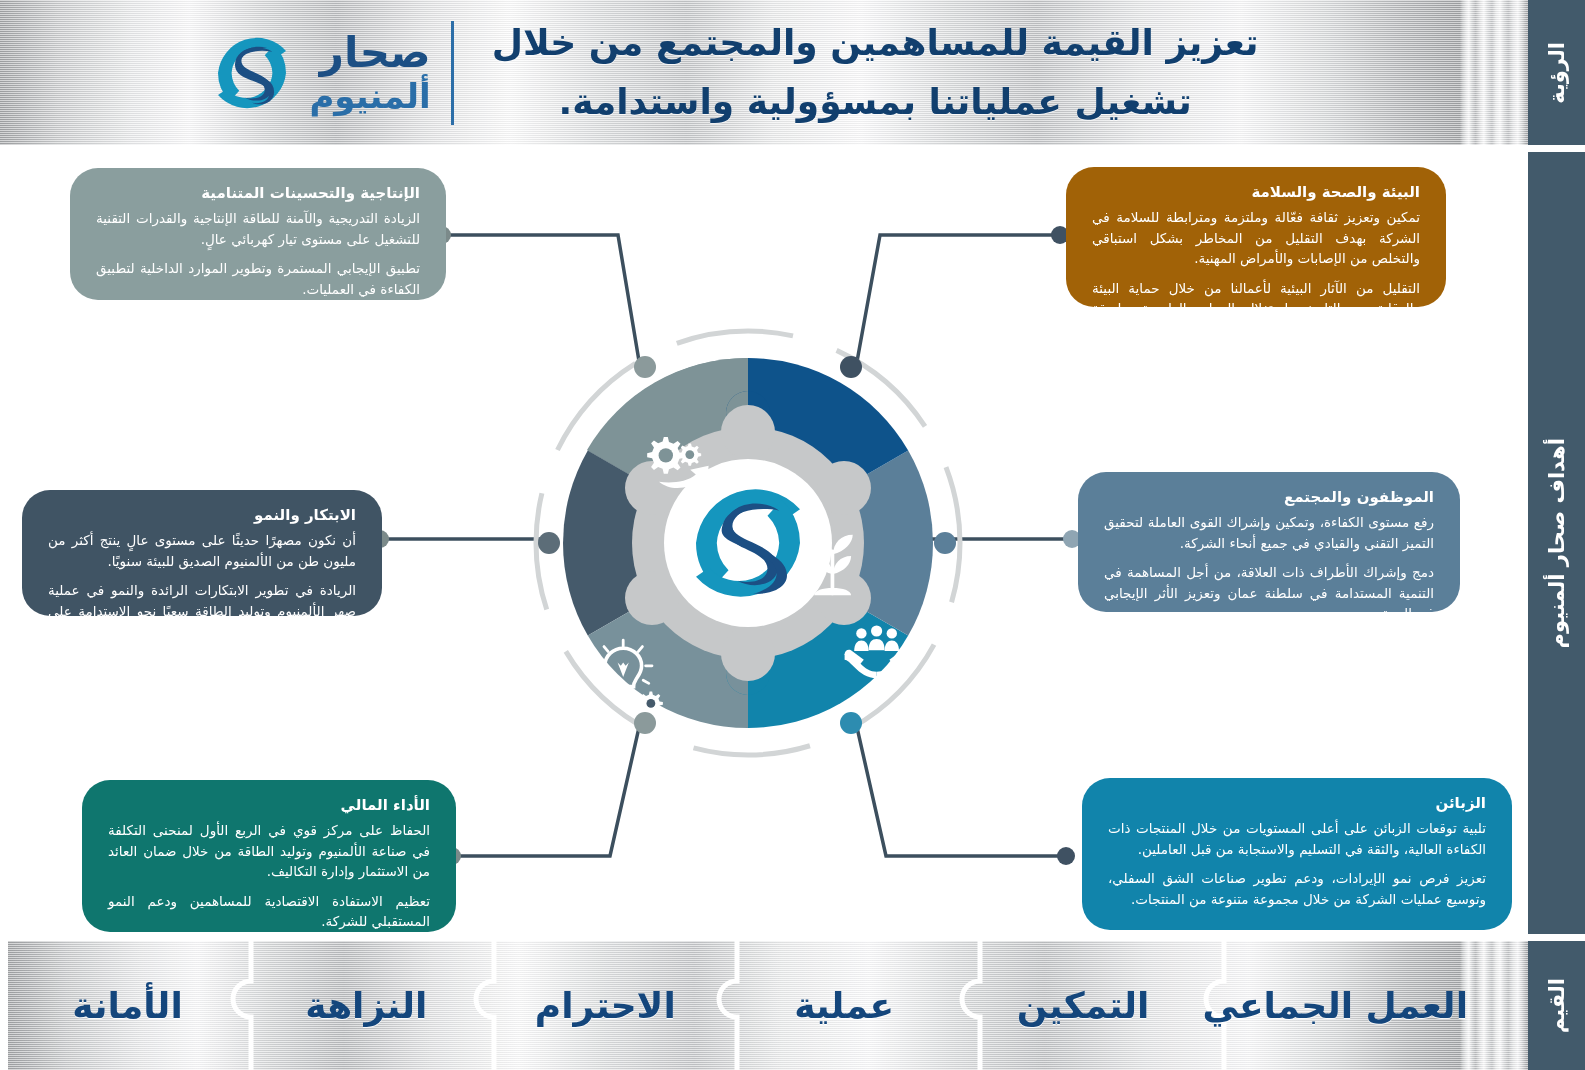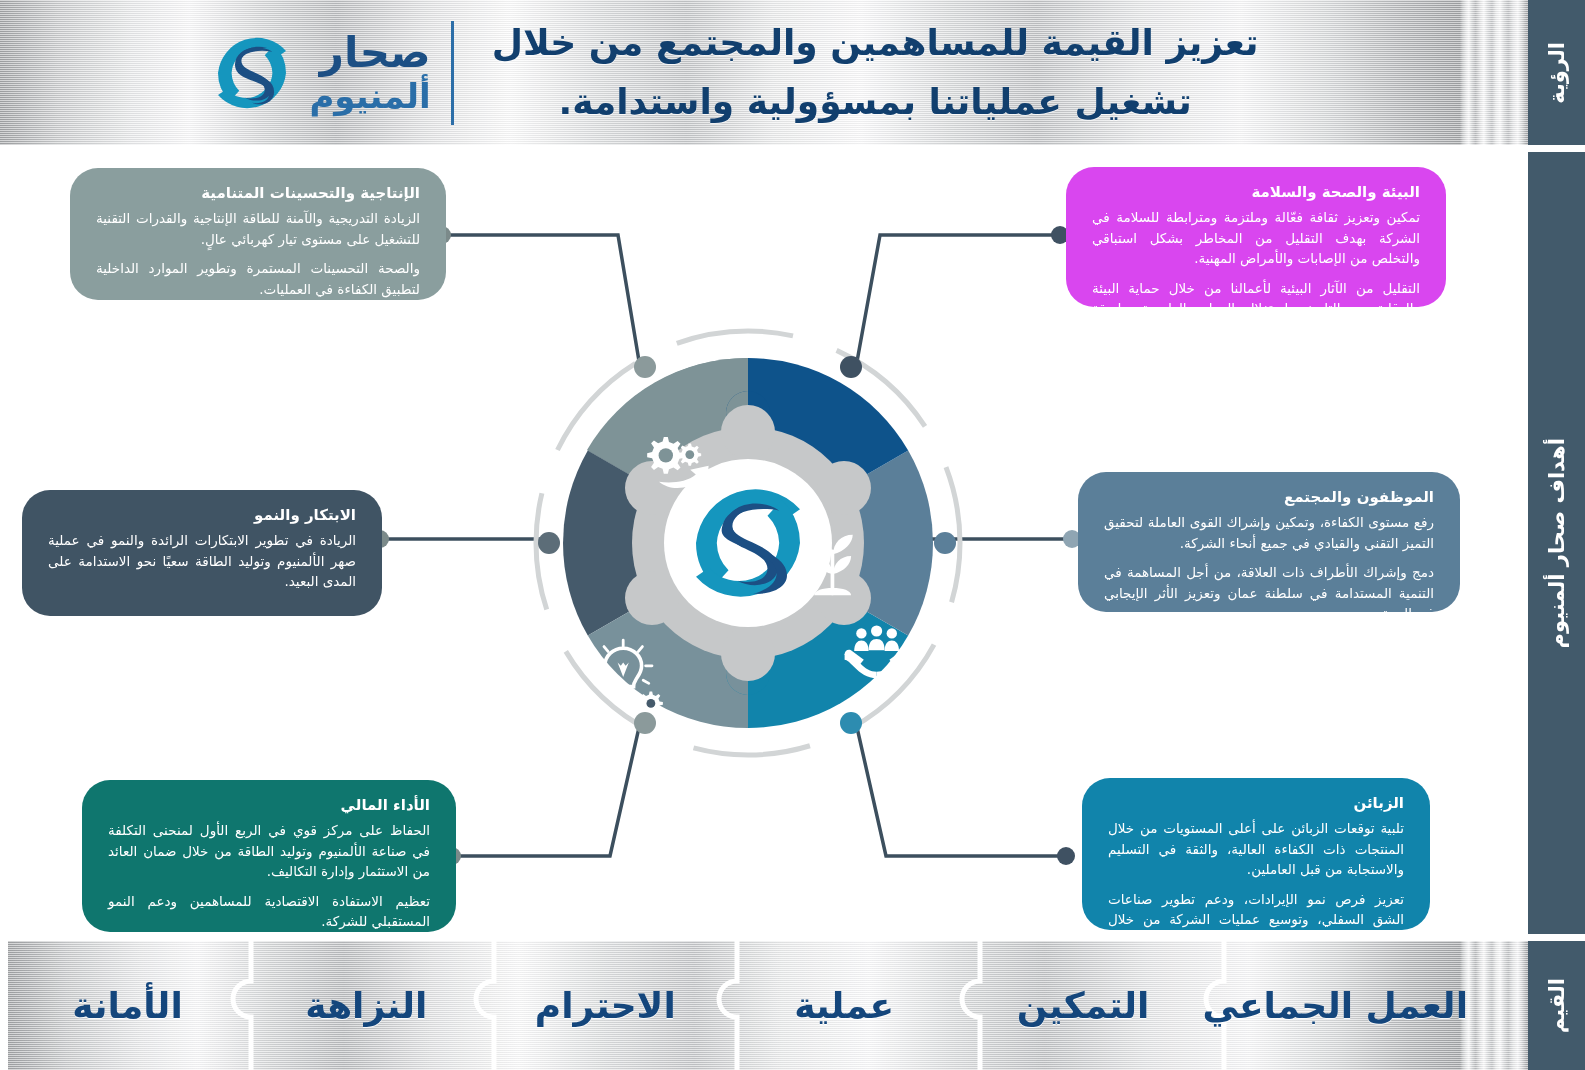--- a/index.html
+++ b/index.html
@@ -157,23 +157,23 @@
   .card p {
     font-size: 13.5px; line-height: 1.52;
     margin-bottom: 9px;
     letter-spacing: -0.1px;
   }
   .card p:last-child { margin-bottom: 0; }
 
   #card-productivity { left: 70px;   top:  23px;  width: 376px; height: 132px; background: #8a9e9e; }
   #card-innovation   { left: 22px;   top: 345px;  width: 360px; height: 126px; background: #405464; }
   #card-financial    { left: 82px;   top: 635px;  width: 374px; height: 152px; background: #0f766e; }
-  #card-ehs          { left: 1066px; top:  22px;  width: 380px; height: 140px; background: #d946ef; }
+  #card-ehs          { left: 1066px; top:  22px;  width: 380px; height: 140px; background: #a16207; }
   #card-people       { left: 1078px; top: 327px;  width: 382px; height: 140px; background: #5b7f99; }
-  #card-customers    { left: 1082px; top: 633px;  width: 348px; height: 152px; background: #1184ab; }
+  #card-customers    { left: 1082px; top: 633px;  width: 430px; height: 152px; background: #1184ab; }
 </style>
 </head>
 <body>
 
 <div id="page">
 
   <div id="header" class="metal">
     <div id="header-inner">
       <div id="vision-text">تعزيز القيمة للمساهمين والمجتمع من خلال
 تشغيل عملياتنا بمسؤولية واستدامة.</div>
@@ -370,25 +370,26 @@
         <circle cx="851" cy="578" r="11" fill="#2d8cb0"></circle>
         <circle cx="645" cy="578" r="11" fill="#8b9a9b"></circle>
         <circle cx="549" cy="398" r="11" fill="#5c6d78"></circle>
         <circle cx="945" cy="398" r="11" fill="#5b7f99"></circle>
       </g>
     </svg>
 
     <div class="card" id="card-productivity">
       <h3>الإنتاجية والتحسينات المتنامية</h3>
       <p>الزيادة التدريجية والآمنة للطاقة الإنتاجية والقدرات التقنية للتشغيل على مستوى تيار كهربائي عالٍ.</p>
-      <p>والصحة التحسينات المستمرة وتطوير الموارد الداخلية لتطبيق الكفاءة في العمليات.</p>
+      <p>تطبيق الإيجابي المستمرة وتطوير الموارد الداخلية لتطبيق الكفاءة في العمليات.</p>
     </div>
 
     <div class="card" id="card-innovation">
       <h3>الابتكار والنمو</h3>
+      <p>أن نكون مصهرًا حديثًا على مستوى عالٍ ينتج أكثر من مليون طن من الألمنيوم الصديق للبيئة سنويًا.</p>
       <p>الريادة في تطوير الابتكارات الرائدة والنمو في عملية صهر الألمنيوم وتوليد الطاقة سعيًا نحو الاستدامة على المدى البعيد.</p>
     </div>
 
     <div class="card" id="card-financial">
       <h3>الأداء المالي</h3>
       <p>الحفاظ على مركز قوي في الربع الأول لمنحنى التكلفة في صناعة الألمنيوم وتوليد الطاقة من خلال ضمان العائد من الاستثمار وإدارة التكاليف.</p>
       <p>تعظيم الاستفادة الاقتصادية للمساهمين ودعم النمو المستقبلي للشركة.</p>
       <p>كفاءة الموارد، والتخلص من المخلفات، والاستدامة في سلسلة توريد المواد الخام</p>
     </div>
 

